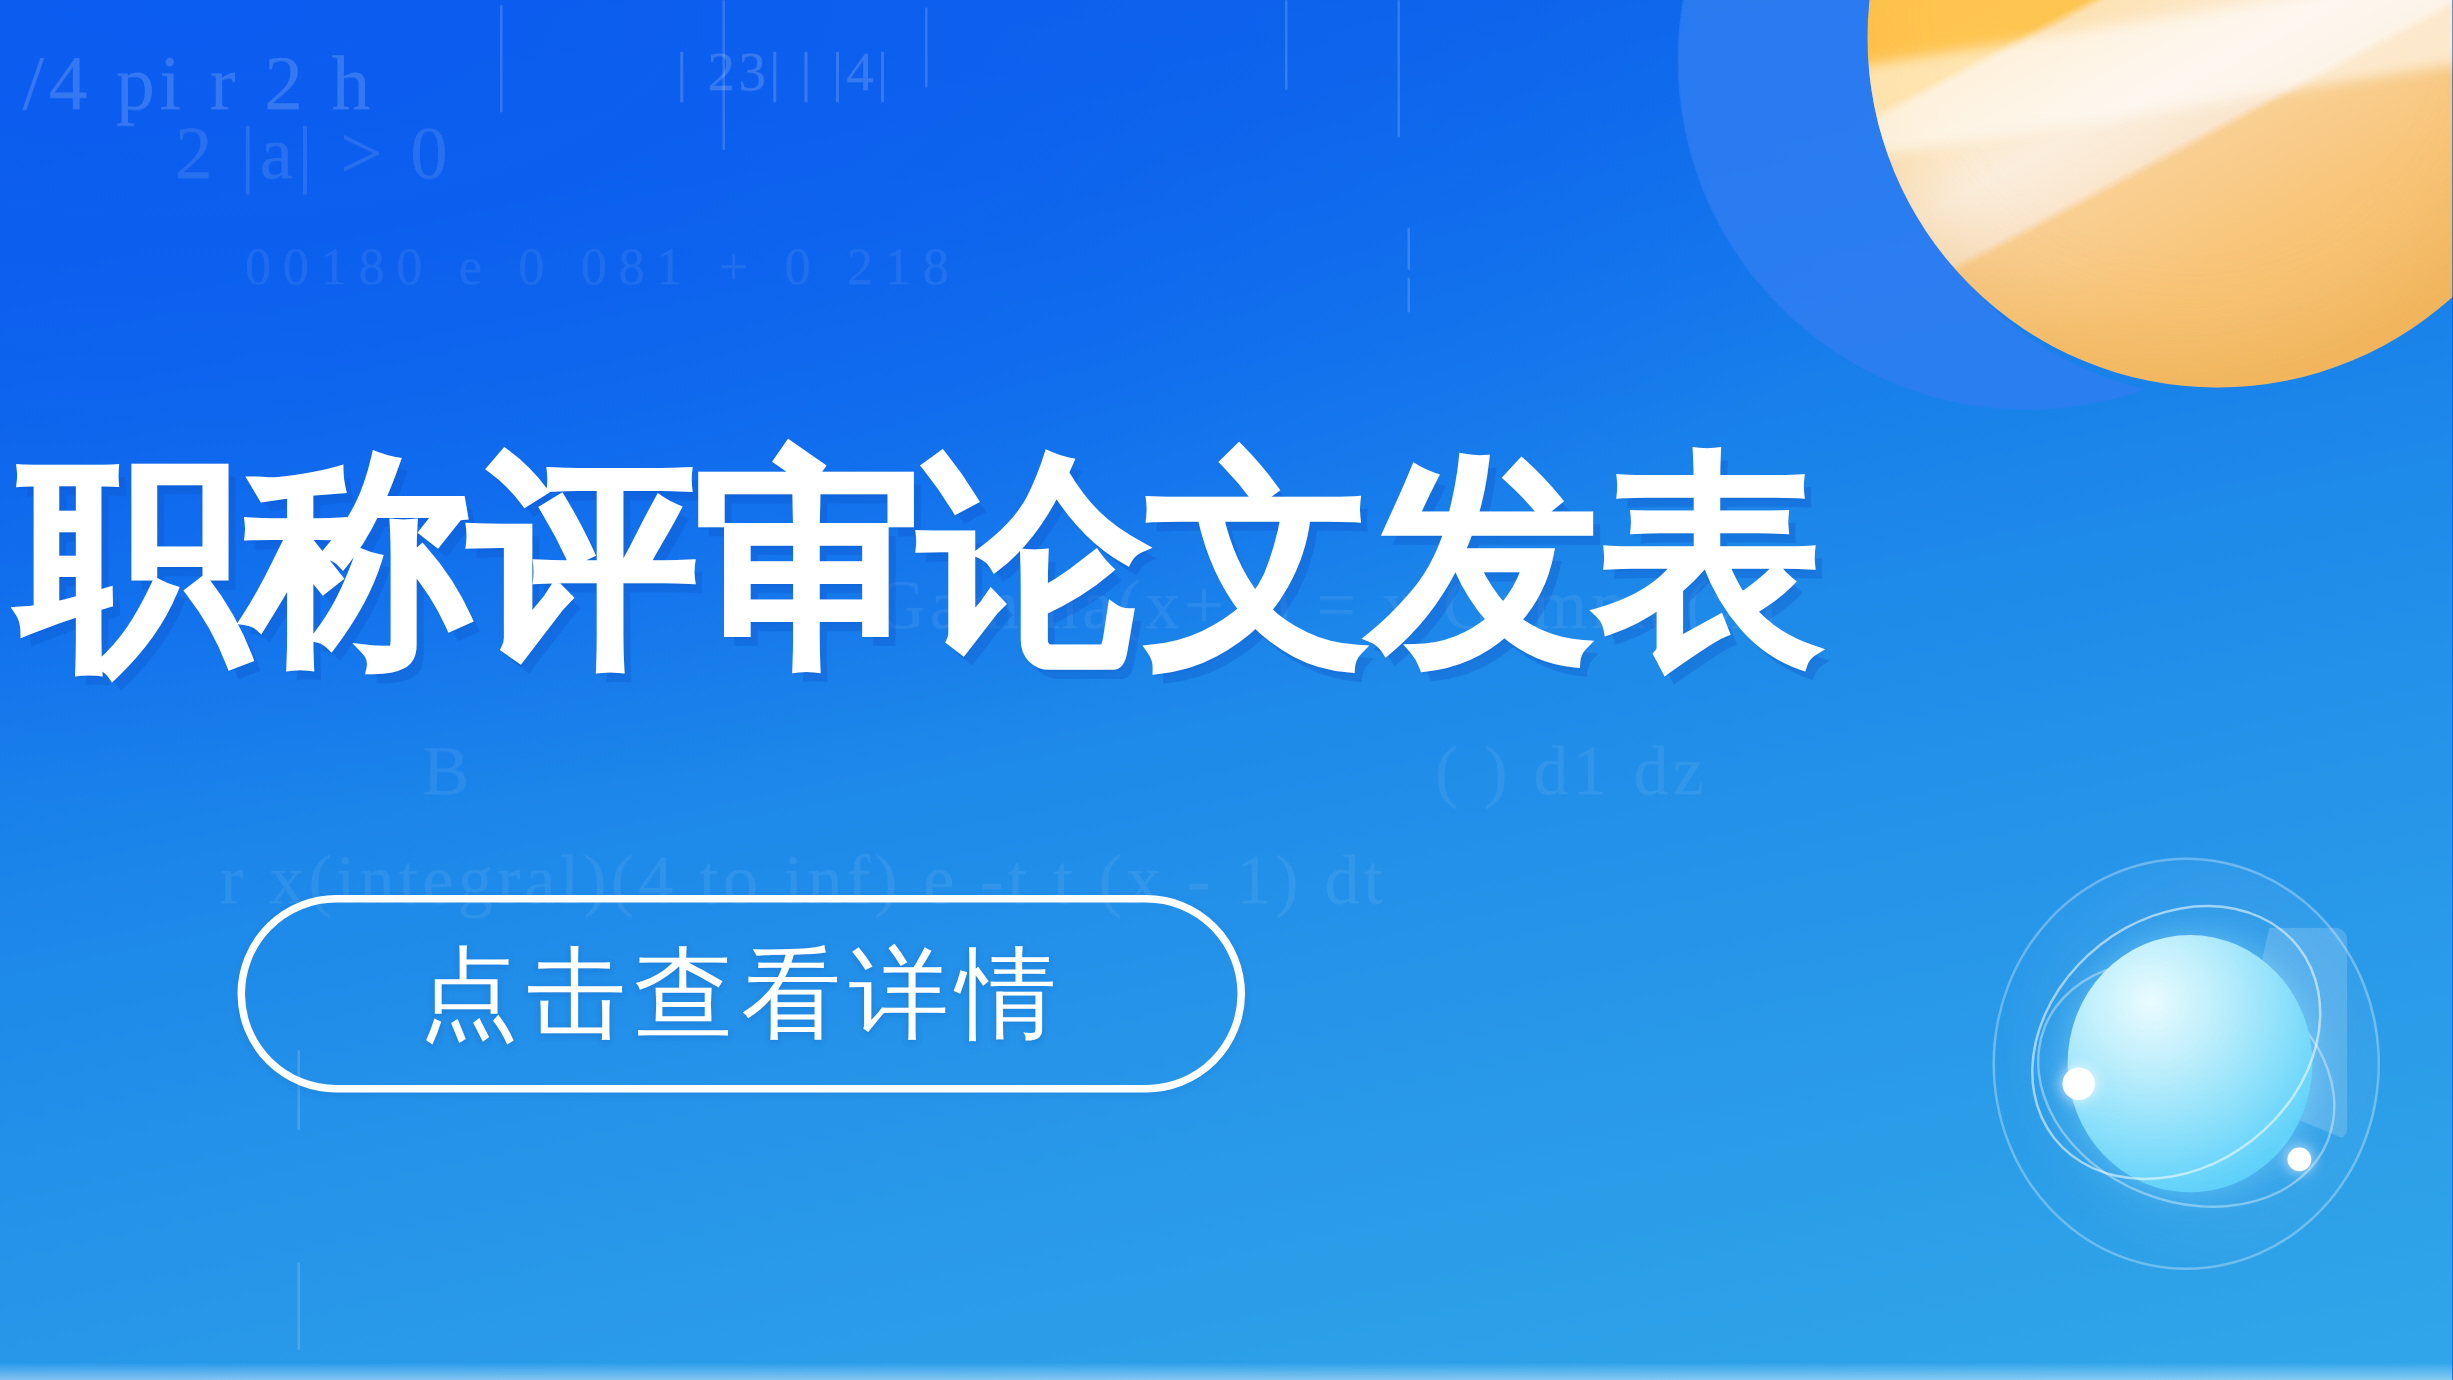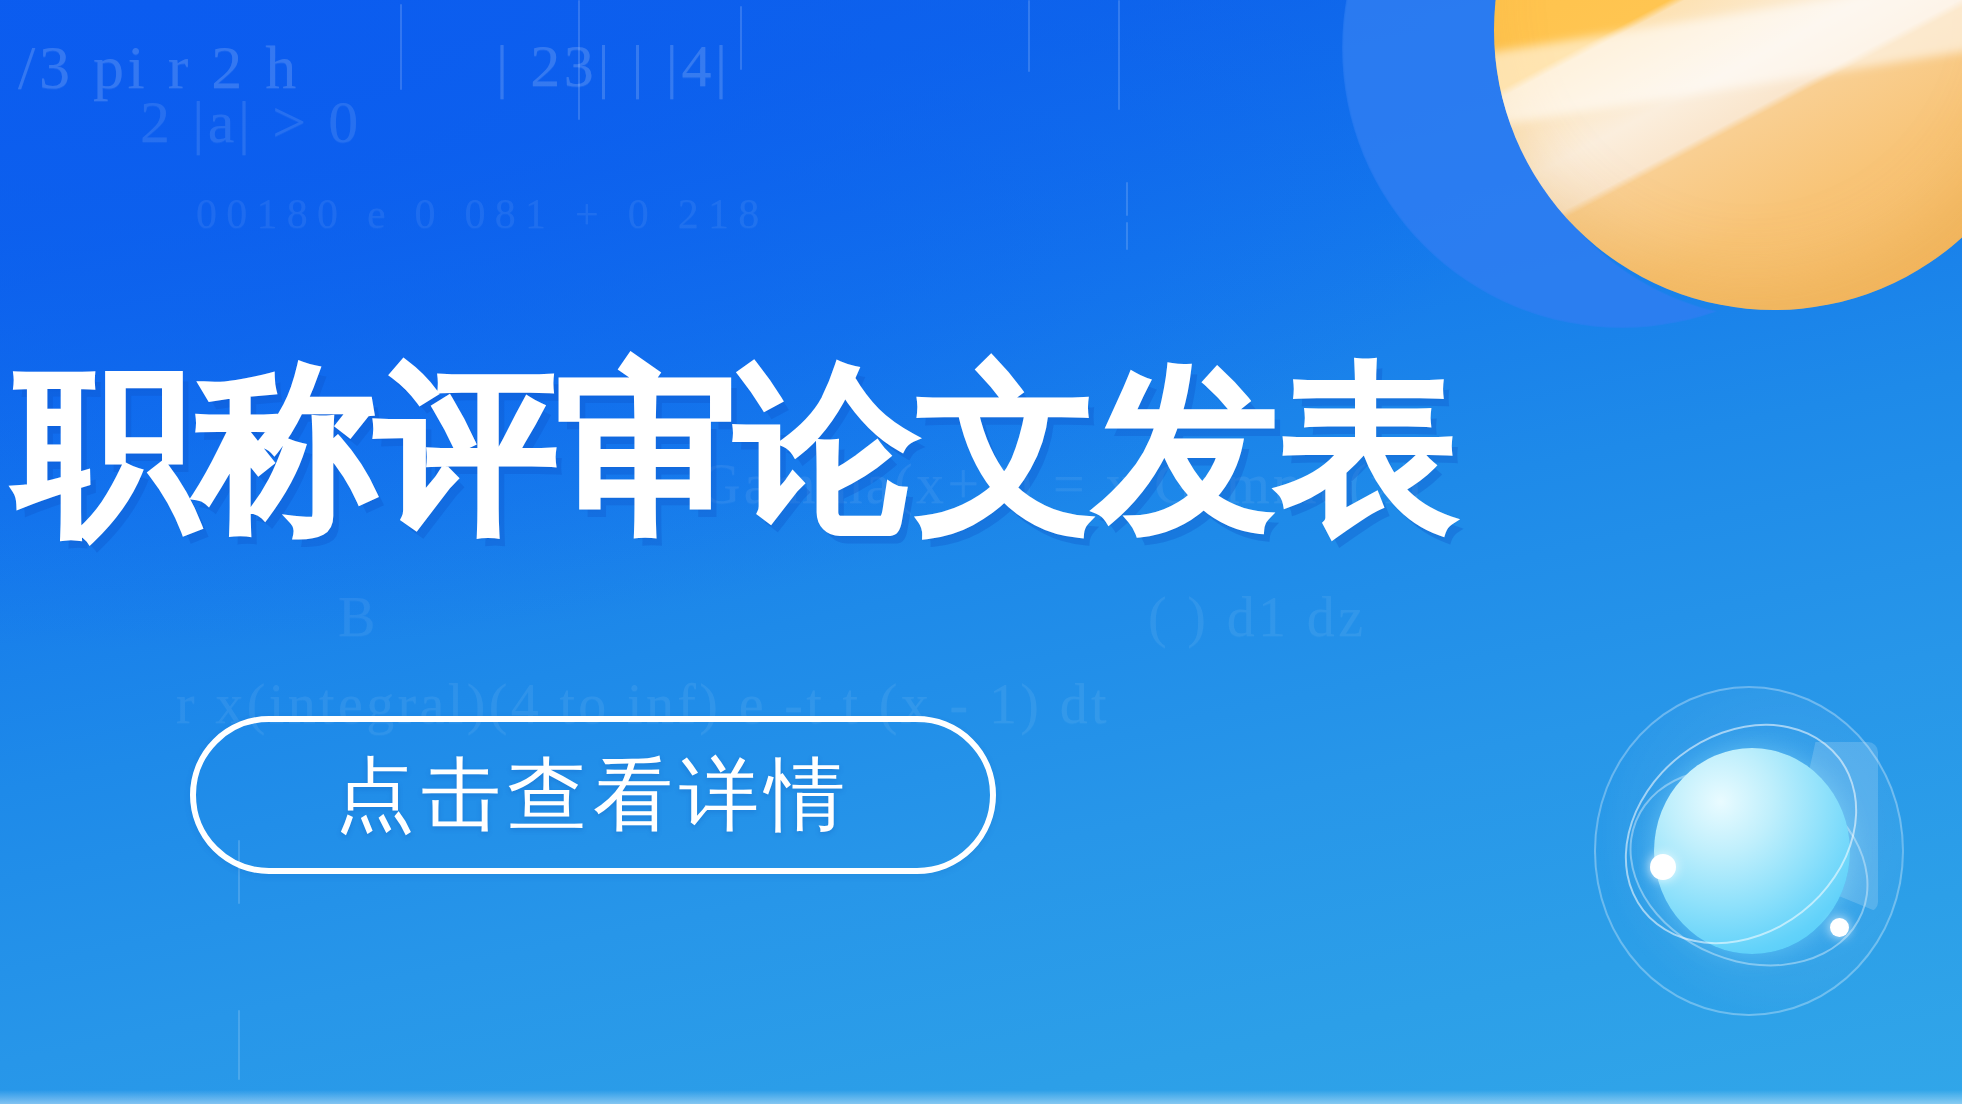--- a/index.html
+++ b/index.html
@@ -91,22 +91,22 @@
     background:linear-gradient(to bottom, rgba(255,255,255,0), rgba(255,255,255,.42));
     pointer-events:none;
   }
 </style>
 </head>
 <body>
 
 <div class="stage">
 
   <div class="math-layer">
-    <div class="mw" style="left:18px;top:32px;font-size:62px;">/3 pi r 2 h</div>
-    <div class="mw" style="left:496px;top:32px;font-size:60px;">| 23| | |4|</div>
+    <div class="mw" style="left:18px;top:32px;font-size:62px;">/4 pi r 2 h</div>
+    <div class="mw" style="left:541px;top:32px;font-size:44px;">| 23| | |4|</div>
     <div class="mw thin" style="left:140px;top:88px;font-size:60px;">2  |a| &gt; 0</div>
     <div class="mw vthin" style="left:196px;top:190px;font-size:42px;letter-spacing:.22em;">00180  e 0  081 + 0 218</div>
     <div class="mw vthin" style="left:700px;top:452px;font-size:56px;">Gamma(x+2) = x Gamma(x)</div>
     <div class="mw vthin" style="left:338px;top:585px;font-size:56px;">B</div>
     <div class="mw vthin" style="left:1148px;top:585px;font-size:56px;">( ) d1 dz</div>
     <div class="mw vthin" style="left:176px;top:672px;font-size:56px;">r x(integral)(4 to inf) e  -t t (x - 1) dt</div>
 
     <div class="tick" style="left:400px;top:4px;height:86px;"></div>
     <div class="tick" style="left:578px;top:0px;height:120px;"></div>
     <div class="tick" style="left:740px;top:6px;height:64px;"></div>

